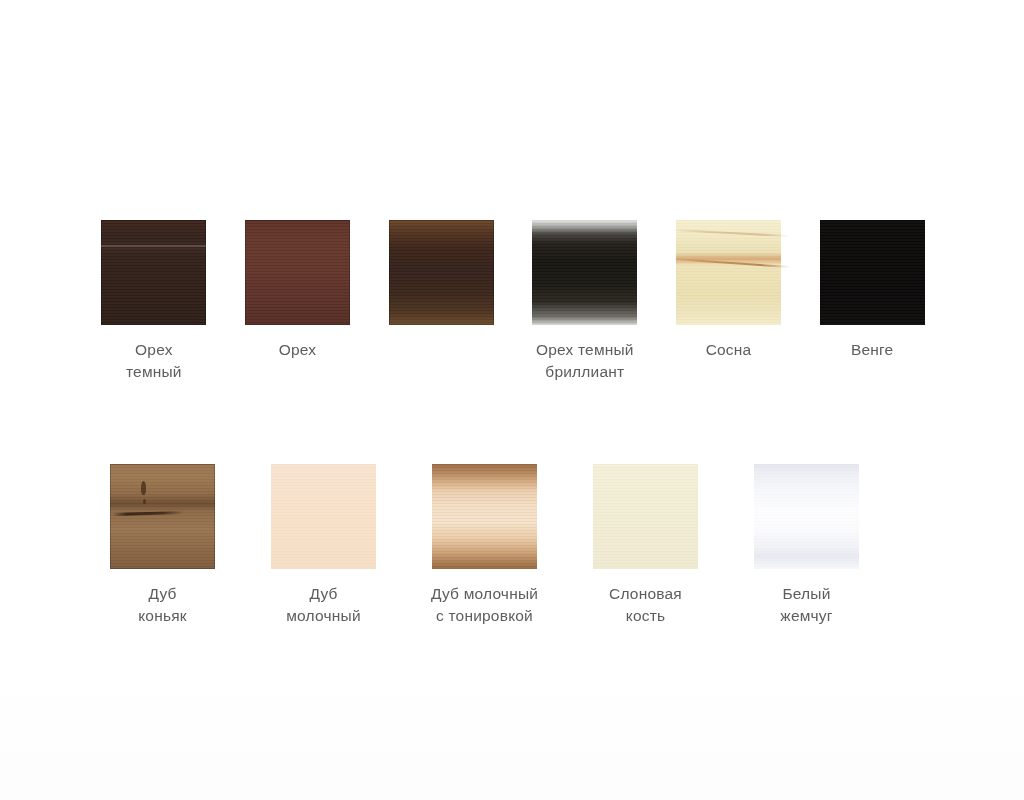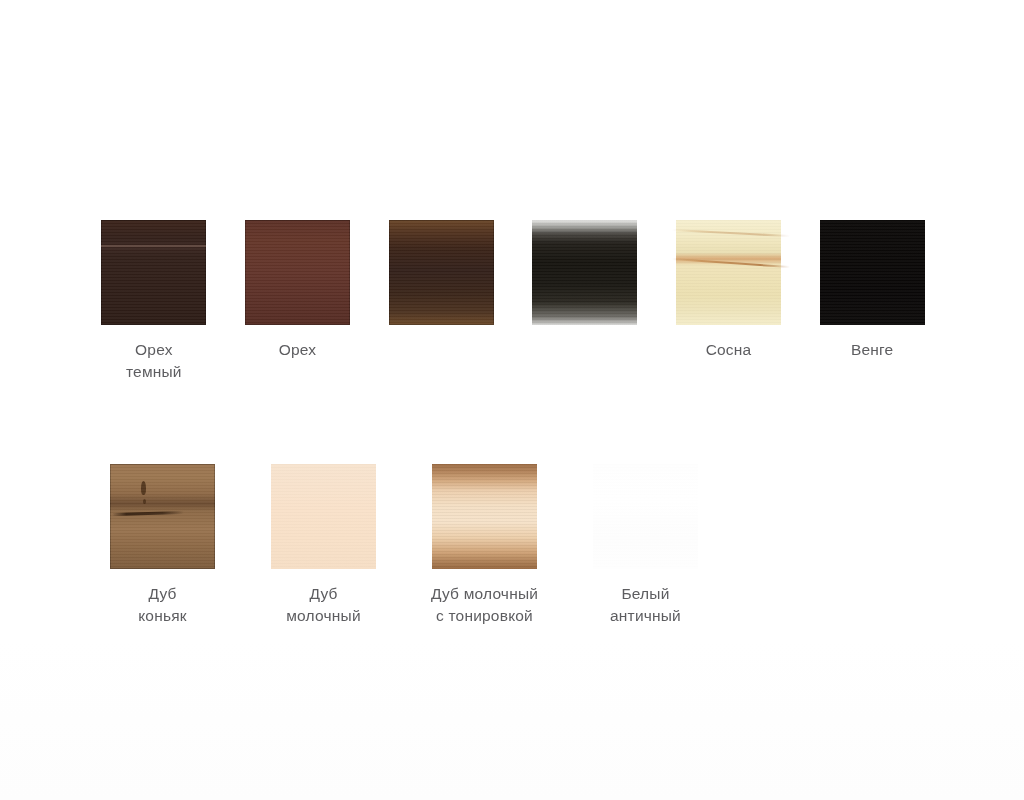--- a/index.html
+++ b/index.html
@@ -262,20 +262,22 @@
       <div class="cell" id="sw-2">
         <div class="swatch-wrap">
           <div class="swatch dark-edge"></div>
         </div>
       </div>
 
       <div class="cell" id="sw-3">
         <div class="swatch-wrap">
           <div class="swatch"></div>
         </div>
+        <div class="label"><span>Орех темный</span>
+<span>бриллиант</span></div>
       </div>
 
       <div class="cell" id="sw-4">
         <div class="swatch-wrap">
           <div class="swatch">
             <div class="pine-line two"></div>
             <div class="pine-line"></div>
           </div>
         </div>
         <div class="label"><span>Сосна</span>
@@ -315,26 +317,33 @@
       </div>
 
       <div class="cell" id="sw-8">
         <div class="swatch-wrap">
           <div class="swatch"></div>
         </div>
         <div class="label"><span>Дуб молочный</span>
 <span>с тонировкой</span></div>
       </div>
 
-
-
-      <div class="cell" id="sw-11">
+      <div class="cell" id="sw-9">
+        <div class="swatch-wrap">
+          <div class="swatch"></div>
+        </div>
+        <div class="label"><span>Слоновая</span>
+<span>кость</span></div>
+      </div>
+
+      <div class="cell" id="sw-10">
         <div class="swatch-wrap">
           <div class="swatch"></div>
         </div>
         <div class="label"><span>Белый</span>
-<span>античный</span></div>
-      </div>
+<span>жемчуг</span></div>
+      </div>
+
 
     </div>
 
   </div>
 </div>
 
 </body></html>

